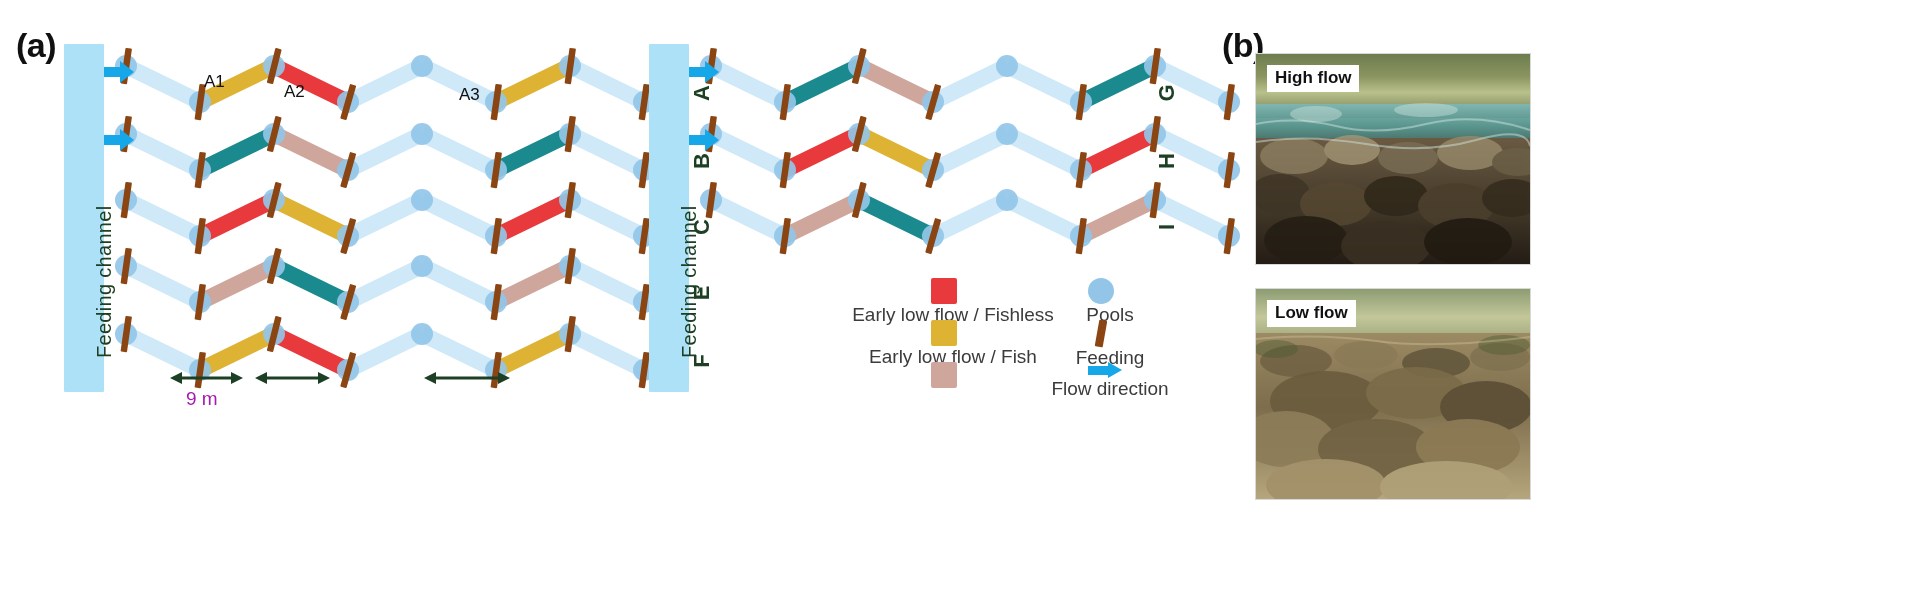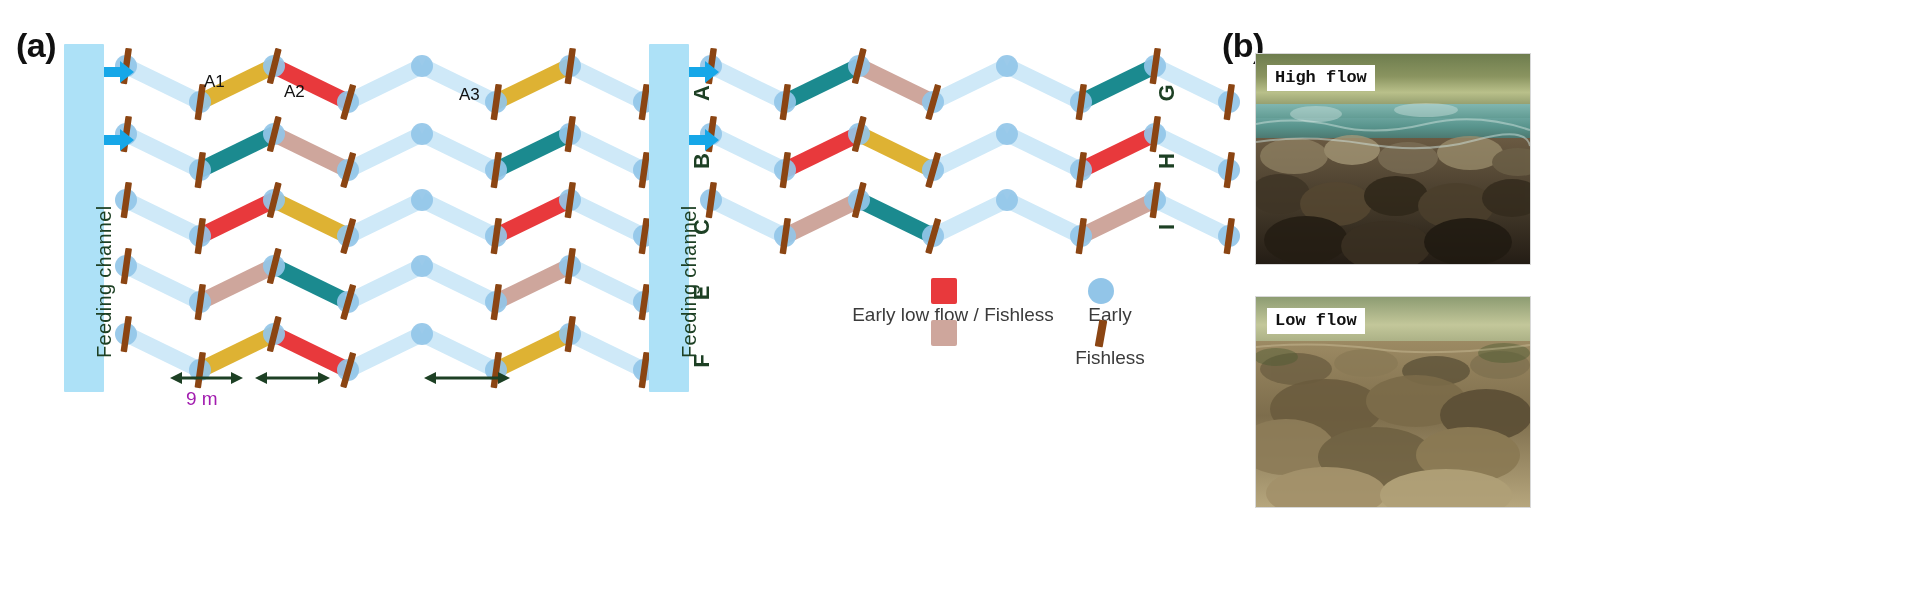--- a/index.html
+++ b/index.html
@@ -86,21 +86,21 @@
     white-space:nowrap;
   }
 
   
   .photo-frame{position:absolute;overflow:hidden;border:1px solid #d8d8d8;}
   .photo-cap{
     position:absolute;left:11px;top:11px;
     background:#ffffff;
     color:#111;
     font-size:17px;font-weight:bold;
-    font-family:Liberation Mono, monospace;
+    font-family:Liberation Sans, sans-serif;
     padding:3px 8px 4px 8px;
     white-space:nowrap;
     z-index:5;
   }
   .photo-img{position:absolute;left:0;top:0;width:100%;height:100%;}
 </style>
 </head>
 <body>
 
 <div id="root">
@@ -351,38 +351,53 @@
   <div class="legend" style="left:718px;top:278px;width:470px;">
     <div id="legend-left-col">
         <div class="legend-row">
           <div class="sw-wrap">
             <div class="sw-box" style="background: rgb(232, 57, 60);"></div>
           </div>
           <div class="legend-label">Early low flow / Fishless</div>
         </div>
         <div class="legend-row">
           <div class="sw-wrap">
+            <div class="sw-box" style="background: rgb(222, 178, 51);"></div>
+          </div>
+          <div class="legend-label">Early low flow / Fish</div>
+        </div>
+        <div class="legend-row">
+          <div class="sw-wrap">
             <div class="sw-box" style="background: rgb(206, 166, 156);"></div>
           </div>
         </div>
       </div>
   </div>
   <div class="legend" style="left:1000px;top:278px;width:220px;">
     <div id="legend-right-col">
         <div class="legend-row">
           <div class="sw-wrap">
             <div class="sw-pool"></div>
           </div>
-          <div class="legend-label">Early</div>
+          <div class="legend-label">Pools</div>
         </div>
         <div class="legend-row">
           <div class="sw-wrap">
             <div class="sw-screen"></div>
           </div>
-          <div class="legend-label">Fishless</div>
+          <div class="legend-label">Feeding</div>
+        </div>
+        <div class="legend-row">
+          <div class="sw-wrap">
+            <div class="sw-arrow">
+              <div class="shaft"></div>
+              <div class="head"></div>
+            </div>
+          </div>
+          <div class="legend-label">Flow direction</div>
         </div>
       </div>
   </div>
 
   <div class="photo-frame" style="left:1255px;top:53px;width:274px;height:210px;">
     <svg class="photo-img" viewBox="0 0 274 210" preserveAspectRatio="none">
       <defs>
         <linearGradient id="hfSky" x1="0" y1="0" x2="0" y2="1">
           <stop offset="0%" stop-color="#6e7d4e"></stop>
           <stop offset="35%" stop-color="#8a9460"></stop>
@@ -425,21 +440,21 @@
         <path d="M0 88 Q 50 80 110 90 T 220 86 T 274 92"></path>
       </g>
       <g opacity="0.35" fill="#e7f2ef">
         <ellipse cx="60" cy="60" rx="26" ry="8"></ellipse>
         <ellipse cx="170" cy="56" rx="32" ry="7"></ellipse>
       </g>
     </svg>
     <div class="photo-cap">High flow</div>
   </div>
 
-  <div class="photo-frame" style="left:1255px;top:288px;width:274px;height:210px;margin-top:8px;">
+  <div class="photo-frame" style="left:1255px;top:288px;width:274px;height:210px;">
     <svg class="photo-img" viewBox="0 0 274 210" preserveAspectRatio="none">
       <defs>
         <linearGradient id="lfSky" x1="0" y1="0" x2="0" y2="1">
           <stop offset="0%" stop-color="#8d9c72"></stop>
           <stop offset="50%" stop-color="#c3c79a"></stop>
           <stop offset="100%" stop-color="#9aa178"></stop>
         </linearGradient>
         <linearGradient id="lfBed" x1="0" y1="0" x2="0" y2="1">
           <stop offset="0%" stop-color="#9c8a63"></stop>
           <stop offset="45%" stop-color="#7d6d4c"></stop>

